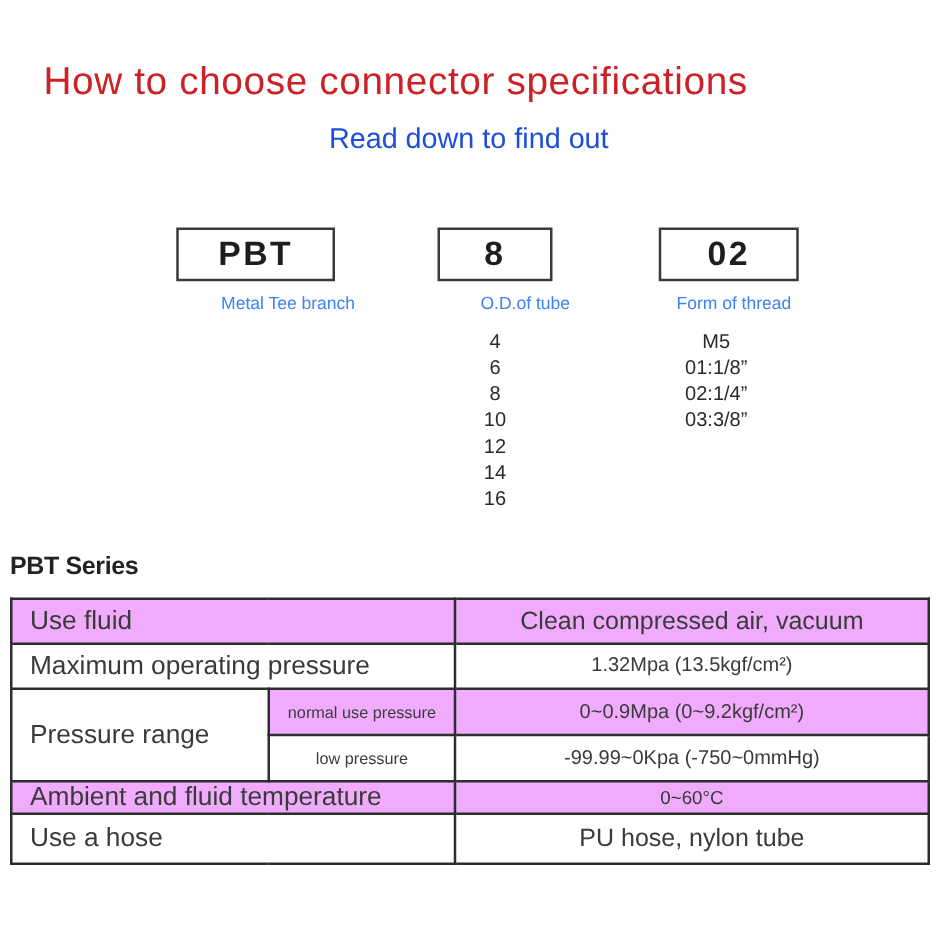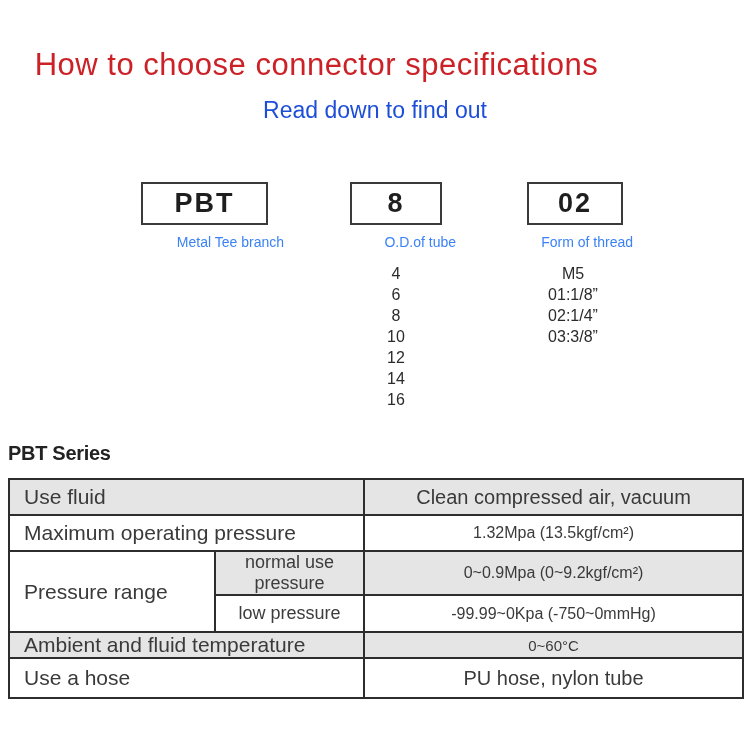--- a/index.html
+++ b/index.html
@@ -36,21 +36,21 @@
     display: flex;
     align-items: center;
     justify-content: center;
     font-weight: bold;
     font-size: 27px;
     letter-spacing: 2px;
     color: #1e1e1e;
   }
   .box-pbt { left: 141px; width: 127px; }
   .box-od  { left: 350px; width: 92px; }
-  .box-thread { left: 527px; width: 96px; }
+  .box-thread { left: 527px; width: 112px; }
   .code-label {
     position: absolute;
     top: 234px;
     text-align: right;
     font-size: 14px;
     color: #3b82f6;
   }
   .label-pbt { left: 124px; width: 160px; }
   .label-od  { left: 336px; width: 120px; }
   .label-thread { left: 513px; width: 120px; }
@@ -77,28 +77,28 @@
     top: 478px; left: 8px;
     width: 734px;
     border-collapse: collapse;
     table-layout: fixed;
   }
   .spec-table td {
     border: 2px solid #2d2d2d;
     vertical-align: middle;
     color: #3a3a3a;
   }
-  .spec-table .beige { background: #e5e5e5; }
+  .spec-table .beige { background: #f0abfc; }
   .spec-table .label-cell {
     padding-left: 14px;
     font-size: 21px;
     text-align: left;
   }
   .spec-table .sub-label-cell {
-    font-size: 18px;
+    font-size: 13px;
     text-align: center;
     color: #3c3c3c;
   }
   .spec-table .value-cell { text-align: center; }
   .v-large { font-size: 20px; }
   .v-med { font-size: 16px; }
   .v-small { font-size: 15px; }
   .r1 { height: 36px; }
   .r2 { height: 36px; }
   .r3 { height: 37px; }

